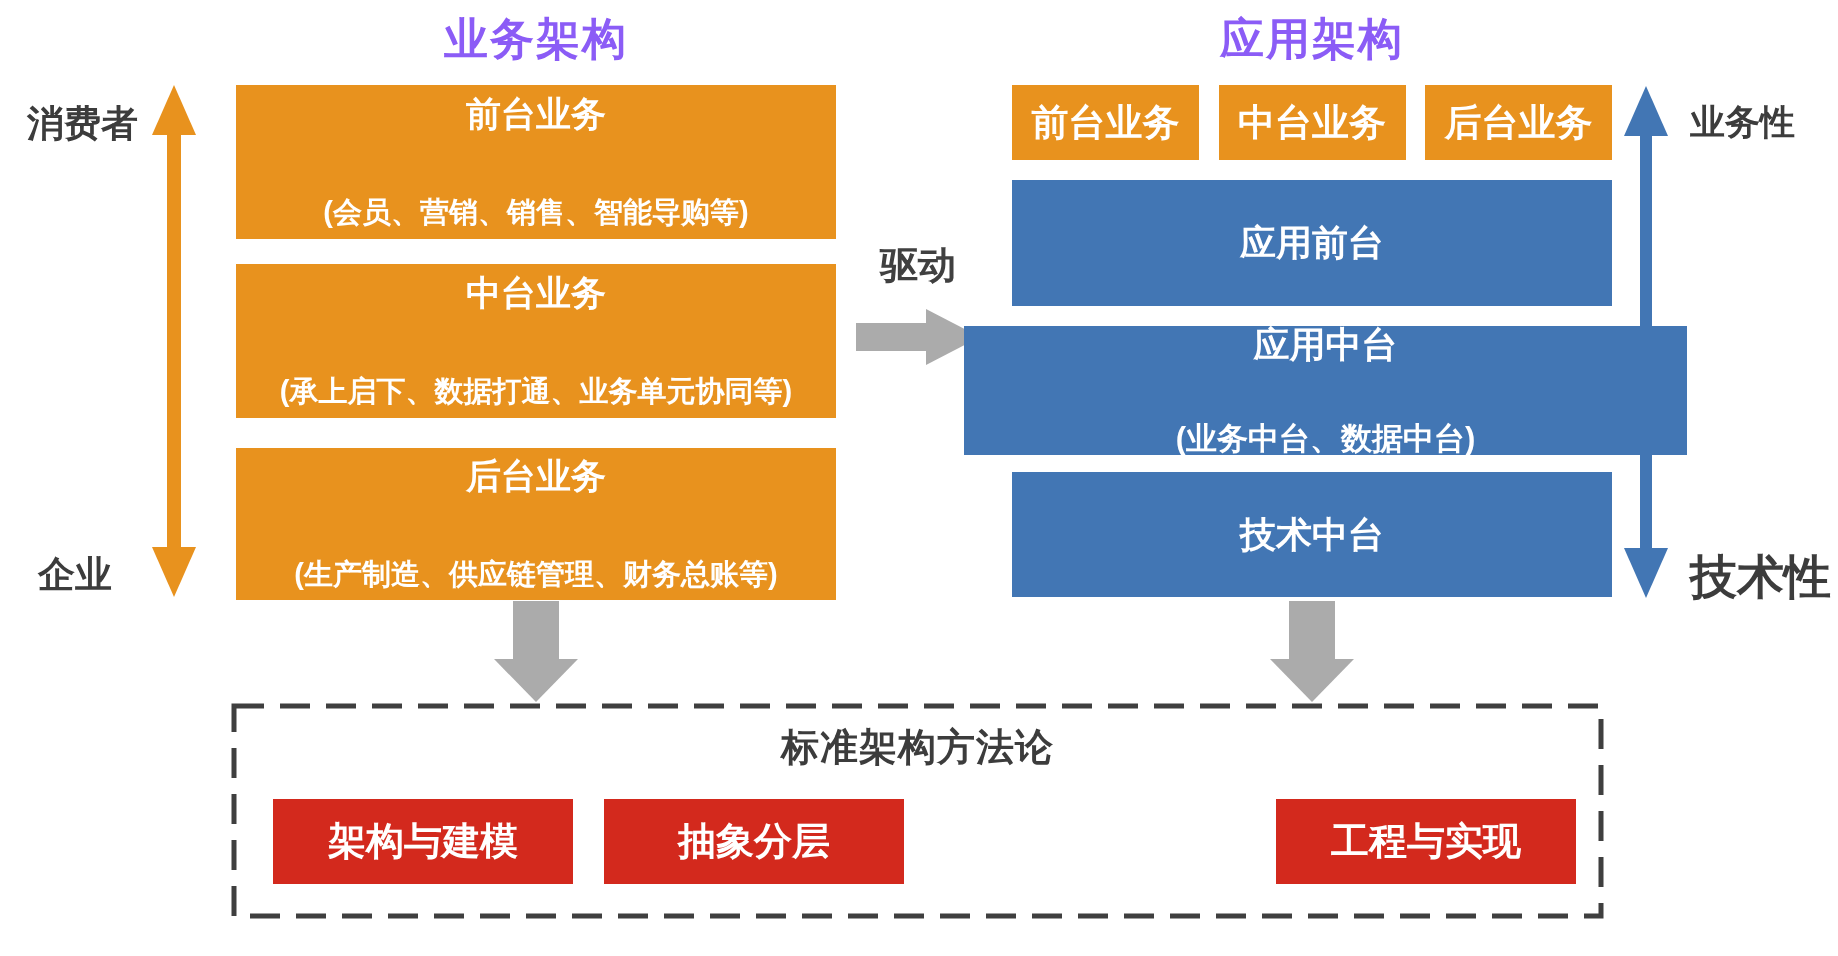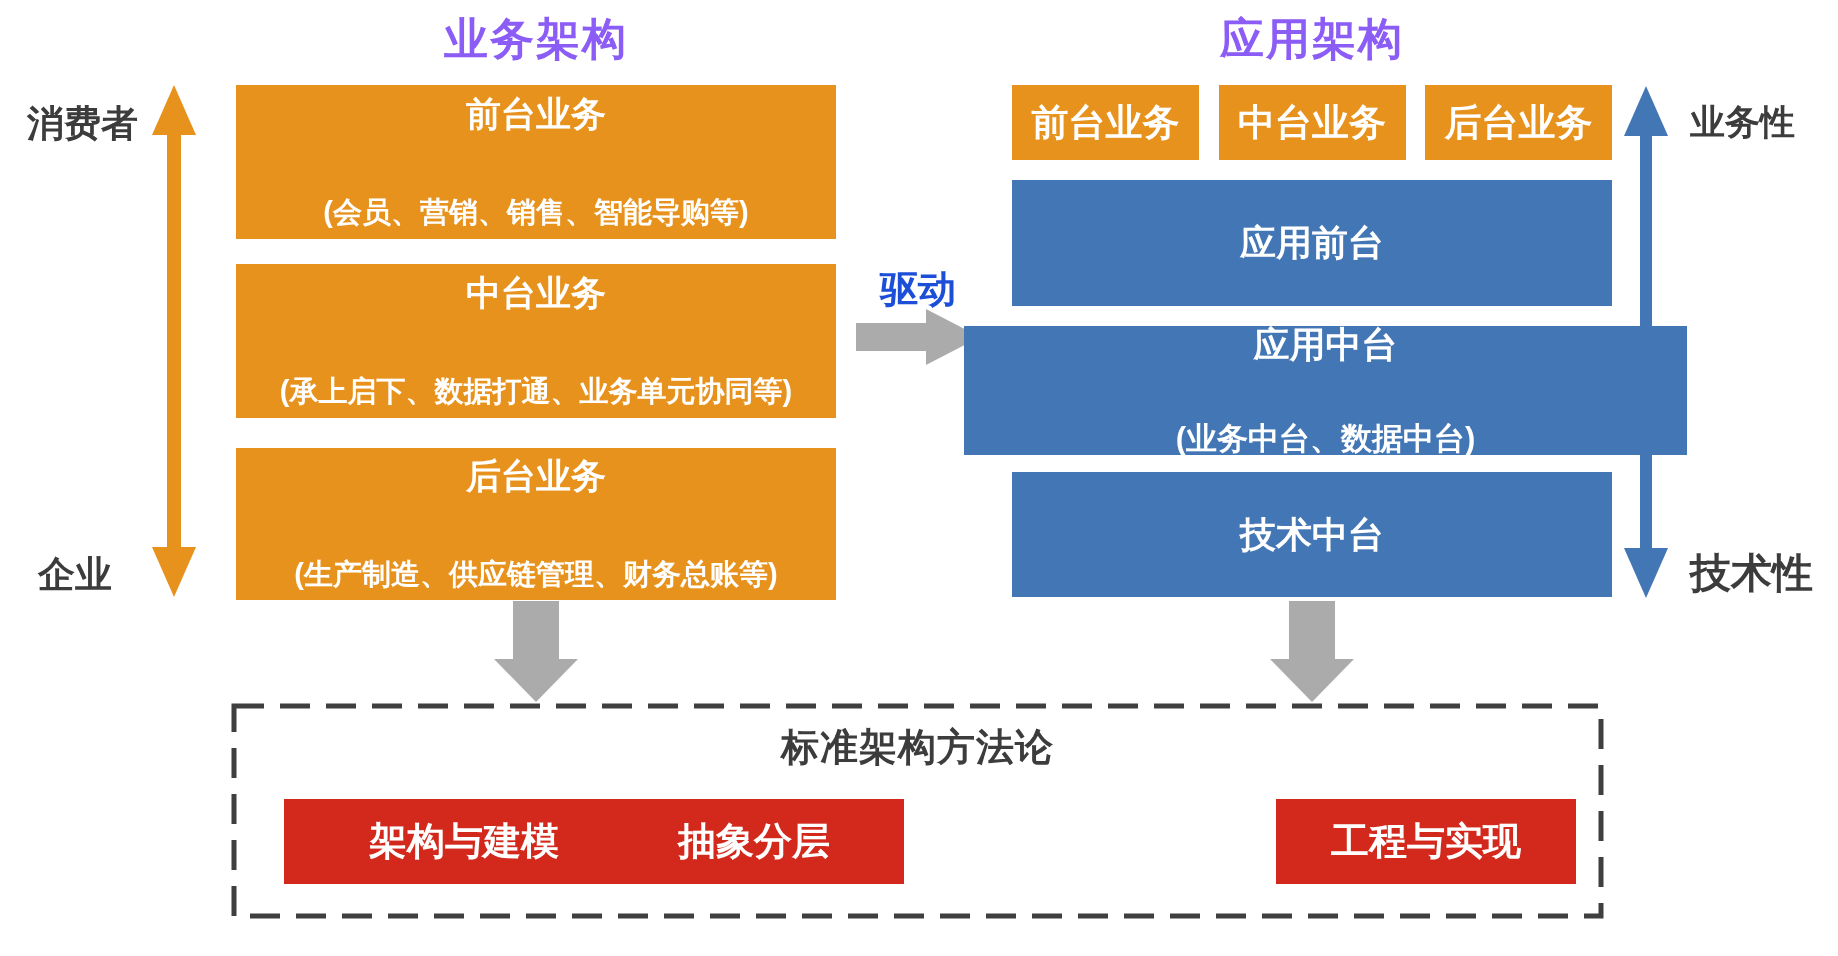--- a/index.html
+++ b/index.html
@@ -39,22 +39,22 @@
   .h-arrow{position:absolute;left:856px;top:309px;width:124px;height:56px;color:#ABABAB;}
   .h-shaft{position:absolute;left:0;top:14px;width:72px;height:28px;background:currentColor;}
   .h-head{position:absolute;right:0;top:0;width:0;height:0;
     border-top:28px solid transparent;border-bottom:28px solid transparent;border-left:54px solid currentColor;}
   
   .d-arrow{position:absolute;top:601px;width:84px;height:101px;color:#ABABAB;}
   .d-shaft{position:absolute;left:19px;top:0;width:46px;height:59px;background:currentColor;}
   .d-head{position:absolute;bottom:0;left:0;width:0;height:0;
     border-left:42px solid transparent;border-right:42px solid transparent;border-top:43px solid currentColor;}
   
-  .drive-label{position:absolute;left:855px;top:264px;width:126px;text-align:center;
-    font-size:38px;font-weight:bold;color:#1d4ed8;}
+  .drive-label{position:absolute;left:855px;top:240px;width:126px;text-align:center;
+    font-size:38px;font-weight:bold;color:#404040;}
   
   .dashed-frame{position:absolute;left:231px;top:703px;width:1373px;height:216px;}
   .methodology-title{position:absolute;left:231px;top:722px;width:1373px;text-align:center;
     font-size:38px;font-weight:bold;color:#3C3C3C;letter-spacing:1px;}
   
   .top-boxes-row{position:absolute;left:1012px;top:85px;width:600px;height:75px;
     display:flex;justify-content:space-between;}
   .top-boxes-row .box{position:relative;}
 </style>
 </head>
@@ -116,39 +116,39 @@
     <div class="box-title">技术中台</div>
   </div>
 
   <div class="v-arrow" style="left:1624px;top:86px;height:512px;color:#4276B4;">
     <div class="v-head-up"></div>
     <div class="v-shaft" style="left:16px;width:12px;"></div>
     <div class="v-head-down"></div>
   </div>
 
   <div class="axis-label" style="left:1690px;top:99px;font-size:35px;">业务性</div>
-  <div class="axis-label" style="left:1690px;top:546px;font-size:41px;">技术性</div>
+  <div class="axis-label" style="left:1690px;top:546px;font-size:47px;">技术性</div>
 
   <div class="d-arrow" style="left:494px;">
     <div class="d-shaft"></div>
     <div class="d-head"></div>
   </div>
   <div class="d-arrow" style="left:1270px;">
     <div class="d-shaft"></div>
     <div class="d-head"></div>
   </div>
 
   <div class="dashed-frame">
     <svg width="1373" height="216" viewBox="0 0 1373 216">
       <rect x="3" y="3" width="1367" height="210" fill="none" stroke="#3F3F3F" stroke-width="5" stroke-dasharray="30 16"></rect>
     </svg>
   </div>
   <div class="methodology-title">标准架构方法论</div>
 
-  <div class="box red red-box" style="left:284px;padding-left:30px;">
+  <div class="box red red-box" style="left:273px;">
     <div>架构与建模</div>
   </div>
   <div class="box red red-box" style="left:604px;">
     <div>抽象分层</div>
   </div>
   <div class="box red red-box" style="left:1276px;">
     <div>工程与实现</div>
   </div>
 
 </div>

